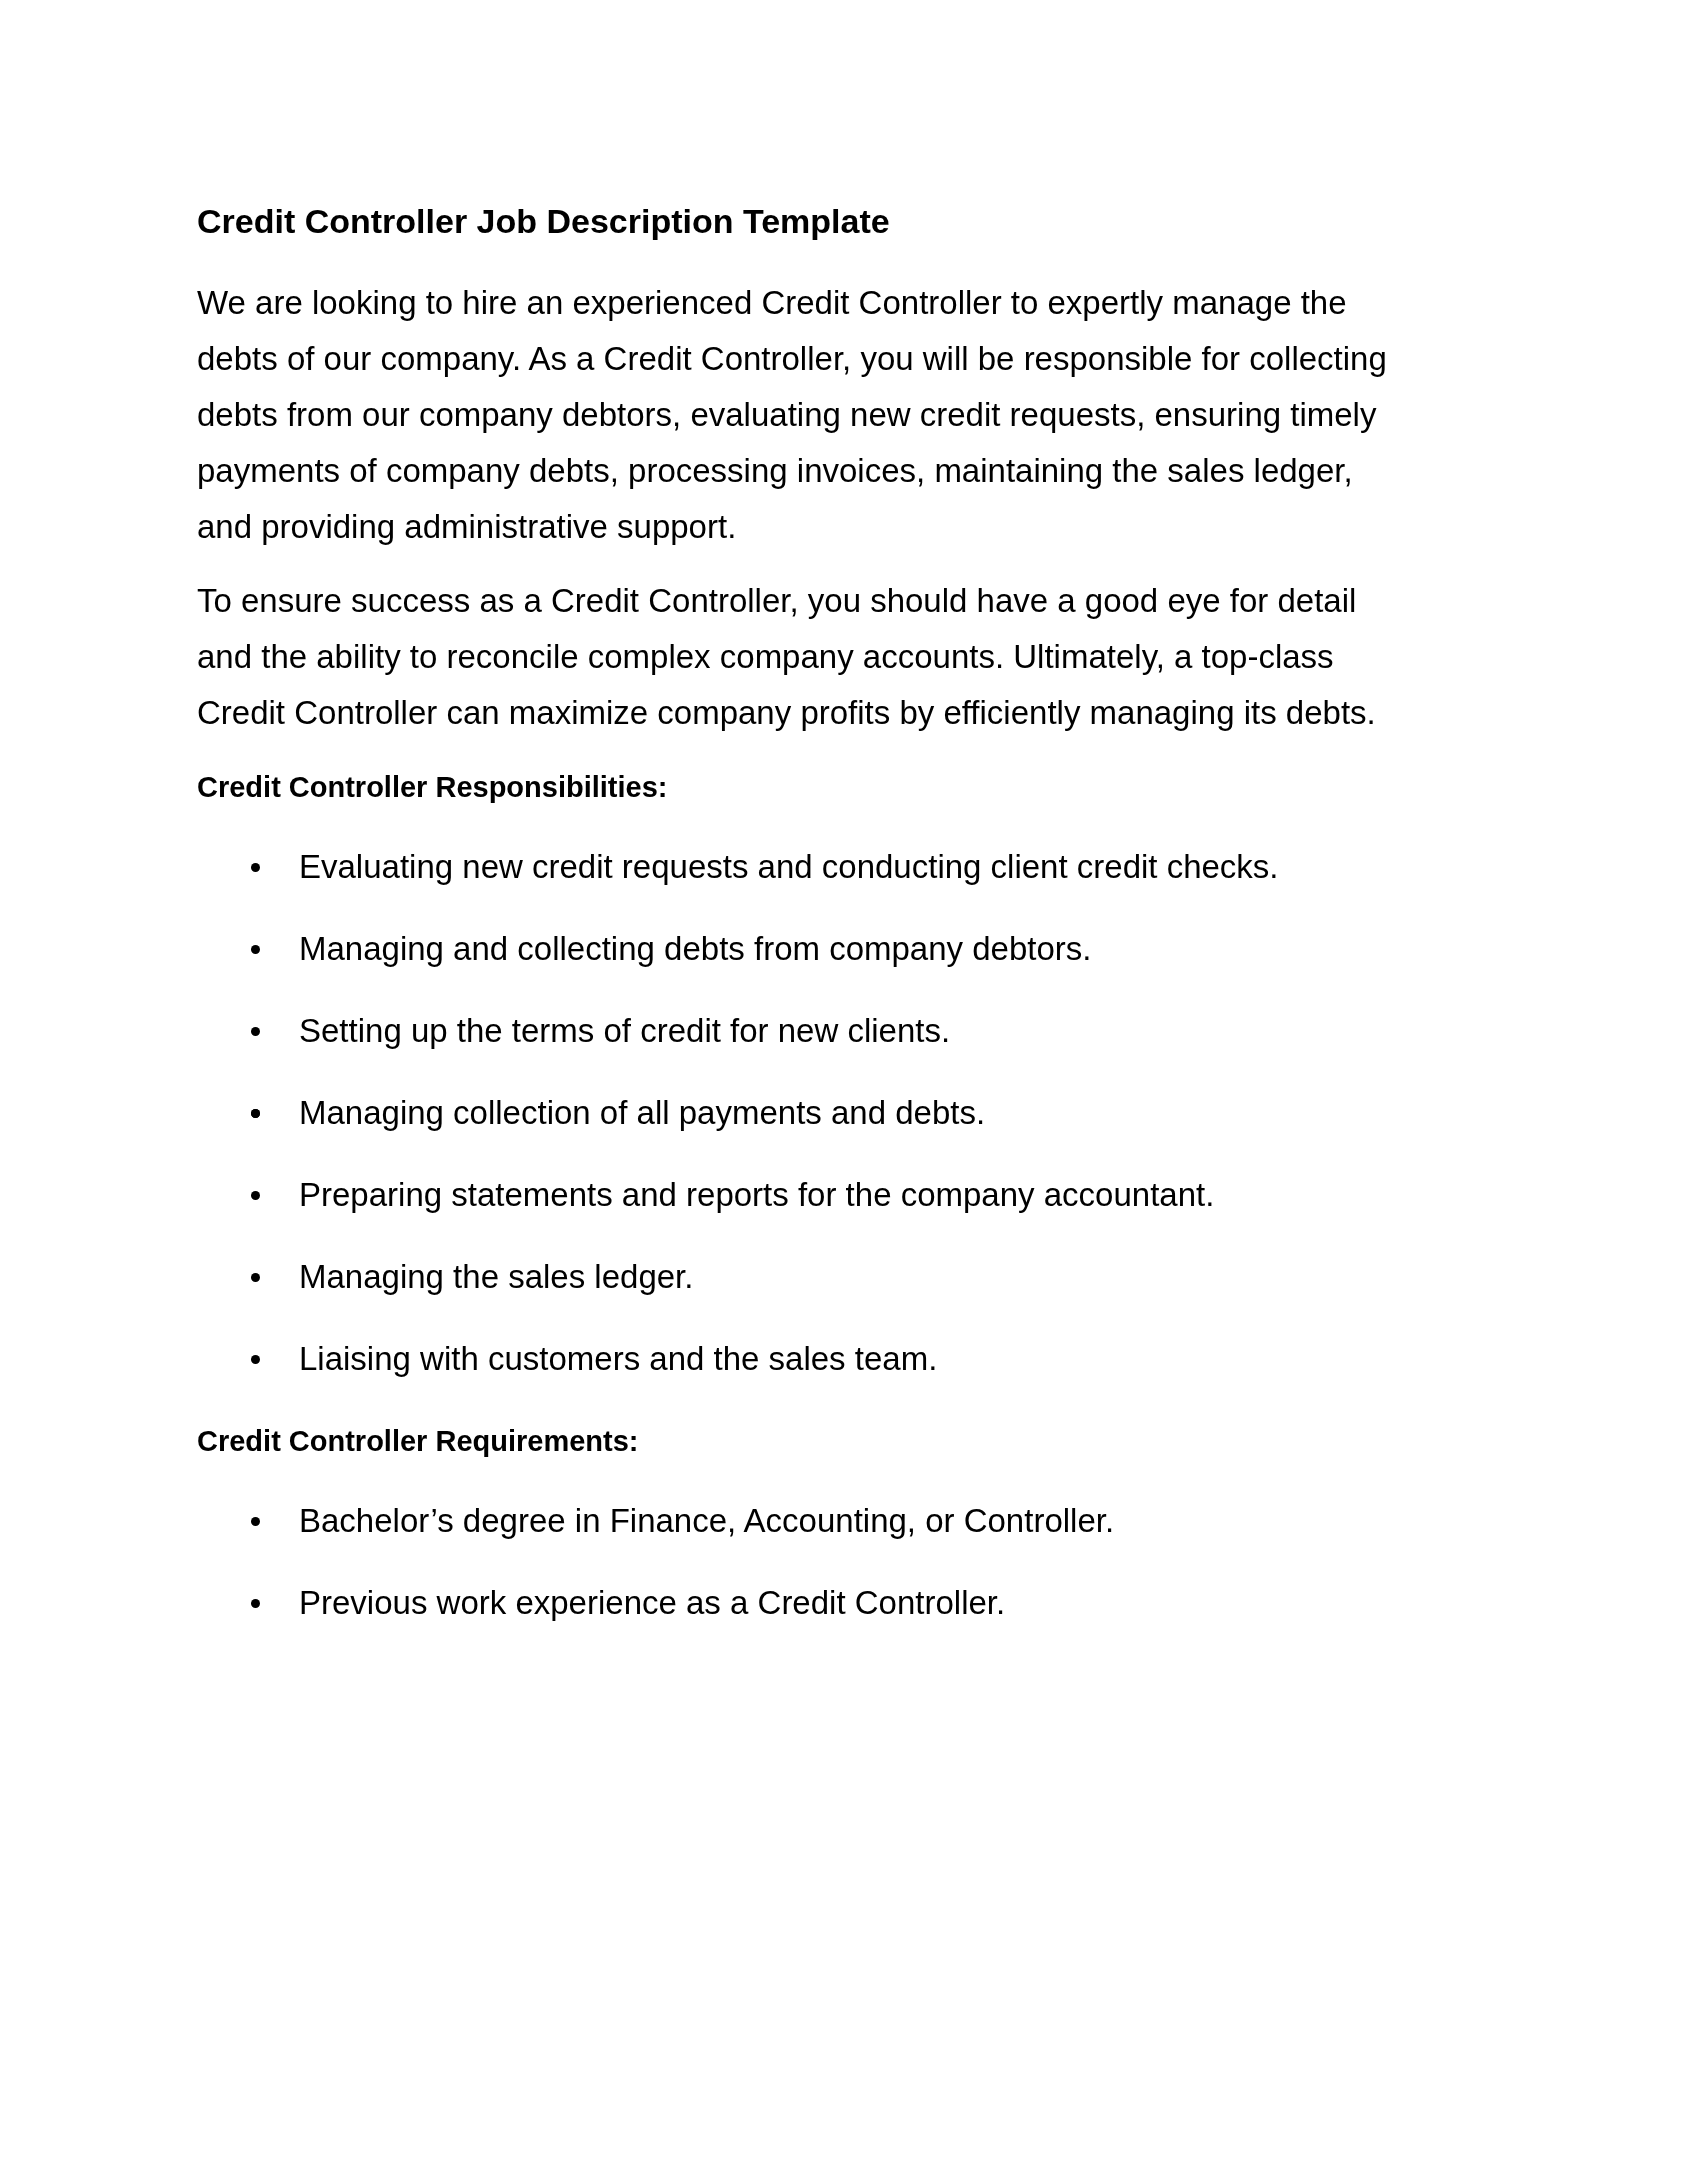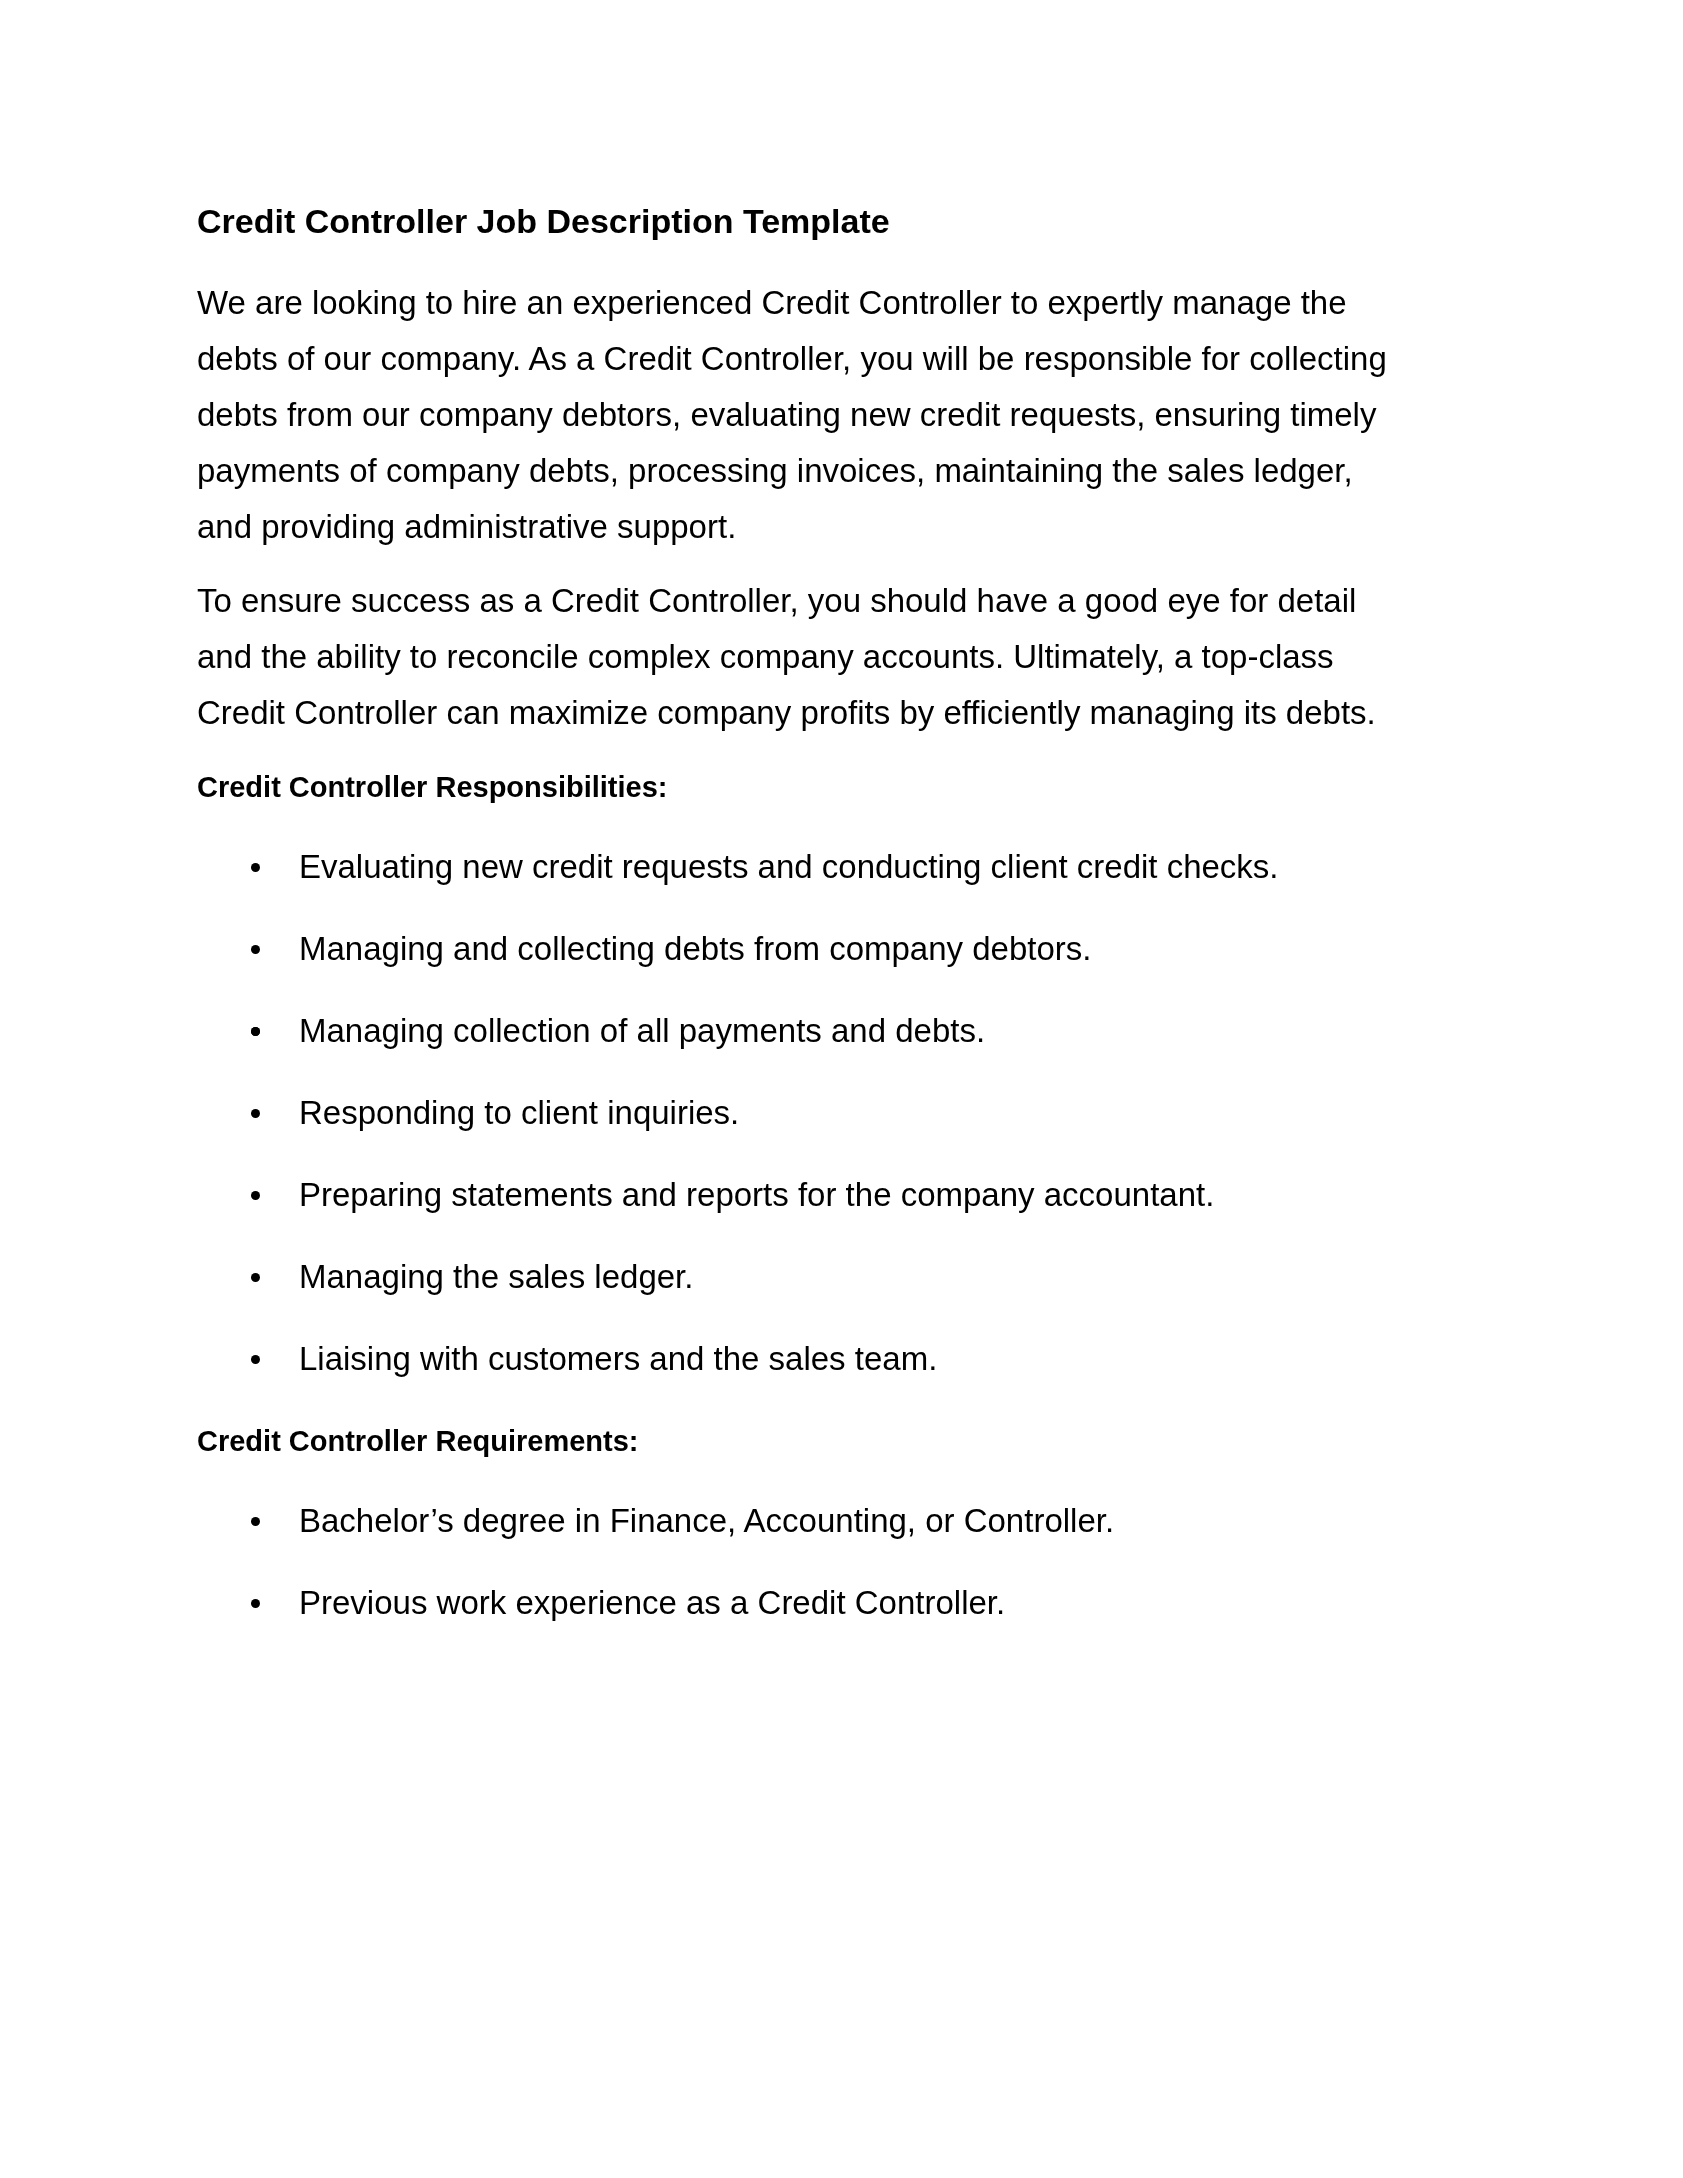--- a/index.html
+++ b/index.html
@@ -72,23 +72,23 @@
 
   <p class="para">To ensure success as a Credit Controller, you should have a good eye for detail
 and the ability to reconcile complex company accounts. Ultimately, a top-class
 Credit Controller can maximize company profits by efficiently managing its debts.</p>
 
   <h2 class="section-heading">Credit Controller Responsibilities:</h2>
 
   <ul class="bullet-list">
     <li class="bullet-item"><span class="dot"></span><span>Evaluating new credit requests and conducting client credit checks.</span></li>
     <li class="bullet-item"><span class="dot"></span><span>Managing and collecting debts from company debtors.</span></li>
+    <li class="bullet-item"><span class="dot"></span><span>Setting up the terms of credit for new clients.</span></li>
     <li class="bullet-item"><span class="dot"></span></li>
     <li class="bullet-item"><span class="dot"></span><span>Managing collection of all payments and debts.</span></li>
-    <li class="bullet-item"><span class="dot"></span><span>Responding to client inquiries.</span></li>
     <li class="bullet-item"><span class="dot"></span><span>Preparing statements and reports for the company accountant.</span></li>
     <li class="bullet-item"><span class="dot"></span><span>Managing the sales ledger.</span></li>
     <li class="bullet-item"><span class="dot"></span><span>Liaising with customers and the sales team.</span></li>
   </ul>
 
   <h2 class="section-heading">Credit Controller Requirements:</h2>
 
   <ul class="bullet-list">
     <li class="bullet-item"><span class="dot"></span><span>Bachelor’s degree in Finance, Accounting, or Controller.</span></li>
     <li class="bullet-item"><span class="dot"></span><span>Previous work experience as a Credit Controller.</span></li>

